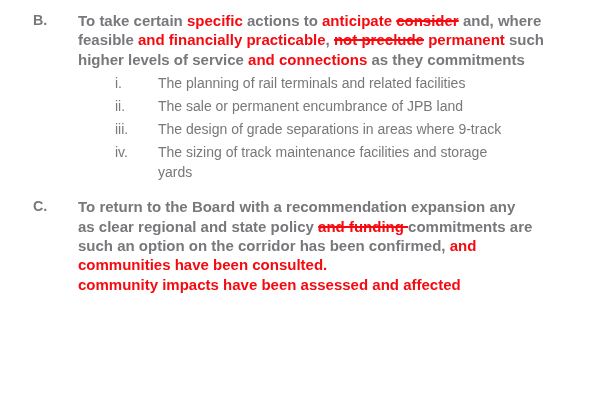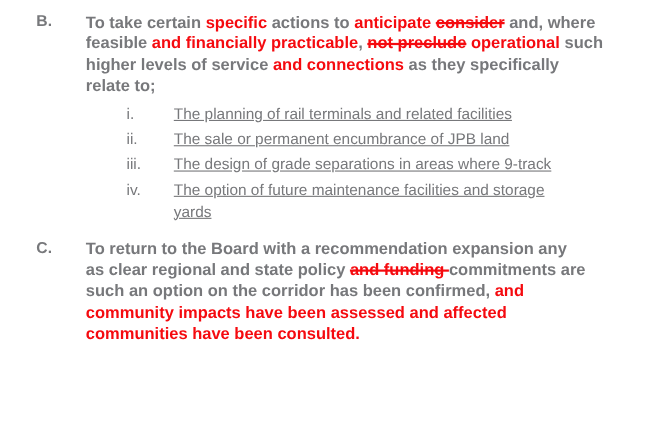--- a/index.html
+++ b/index.html
@@ -61,34 +61,32 @@
     font-size:14px;
     line-height:20px;
     color:var(--gray);
   }
   .sub-label{
     flex:none;
     width:43px;
   }
   .sub-line{
     white-space:pre;
-    text-decoration:underline;
   }
 </style>
 </head>
 <body>
 
 <div class="doc">
     <div class="doc-item">
       <span class="item-label">B.</span>
       <div class="item-lines">
         <div class="line"><span class="seg-gray">To take certain </span><span class="seg-red">specific</span><span class="seg-gray"> actions to </span><span class="seg-red">anticipate </span><span class="seg-red seg-strike">consider</span><span class="seg-gray"> and, where</span></div>
-        <div class="line"><span class="seg-gray">feasible </span><span class="seg-red">and financially practicable</span><span class="seg-gray">, </span><span class="seg-red seg-strike">not preclude</span><span class="seg-red"> operational</span><span class="seg-gray"> such</span></div>
-        <div class="line"><span class="seg-gray">higher levels of service </span><span class="seg-red">and connections</span><span class="seg-gray"> as they specifically</span></div>
-        <div class="line"><span class="seg-gray">relate to;</span></div>
+        <div class="line"><span class="seg-gray">feasible </span><span class="seg-red">and financially practicable</span><span class="seg-gray">, </span><span class="seg-red seg-strike">not preclude</span><span class="seg-red"> permanent</span><span class="seg-gray"> such</span></div>
+        <div class="line"><span class="seg-gray">higher levels of service </span><span class="seg-red">and connections</span><span class="seg-gray"> as they commitments</span></div>
       </div>
       <div class="sublist">
         <div class="sub-item">
           <span class="sub-label">i.</span>
           <div>
             <div class="sub-line">The planning of rail terminals and related facilities</div>
           </div>
         </div>
         <div class="sub-item">
           <span class="sub-label">ii.</span>
@@ -98,29 +96,29 @@
         </div>
         <div class="sub-item">
           <span class="sub-label">iii.</span>
           <div>
             <div class="sub-line">The design of grade separations in areas where 9-track</div>
           </div>
         </div>
         <div class="sub-item">
           <span class="sub-label">iv.</span>
           <div>
-            <div class="sub-line">The option of future maintenance facilities and storage</div>
+            <div class="sub-line">The sizing of track maintenance facilities and storage</div>
             <div class="sub-line">yards</div>
           </div>
         </div>
       </div>
     </div>
     <div class="doc-item">
       <span class="item-label">C.</span>
       <div class="item-lines">
         <div class="line"><span class="seg-gray">To return to the Board with a recommendation expansion any</span></div>
         <div class="line"><span class="seg-gray">as clear regional and state policy </span><span class="seg-red seg-strike">and funding </span><span class="seg-gray">commitments are</span></div>
         <div class="line"><span class="seg-gray">such an option on the corridor has been confirmed, </span><span class="seg-red">and</span></div>
+        <div class="line"><span class="seg-red">communities have been consulted.</span></div>
         <div class="line"><span class="seg-red">community impacts have been assessed and affected</span></div>
-        <div class="line"><span class="seg-red">communities have been consulted.</span></div>
       </div>
     </div>
   </div>
 
 </body></html>

